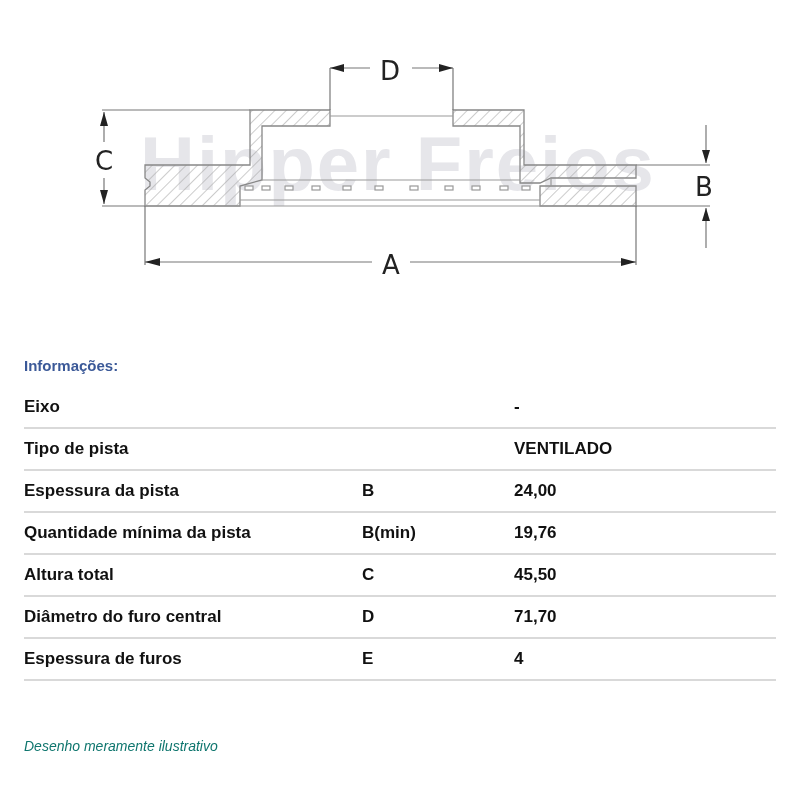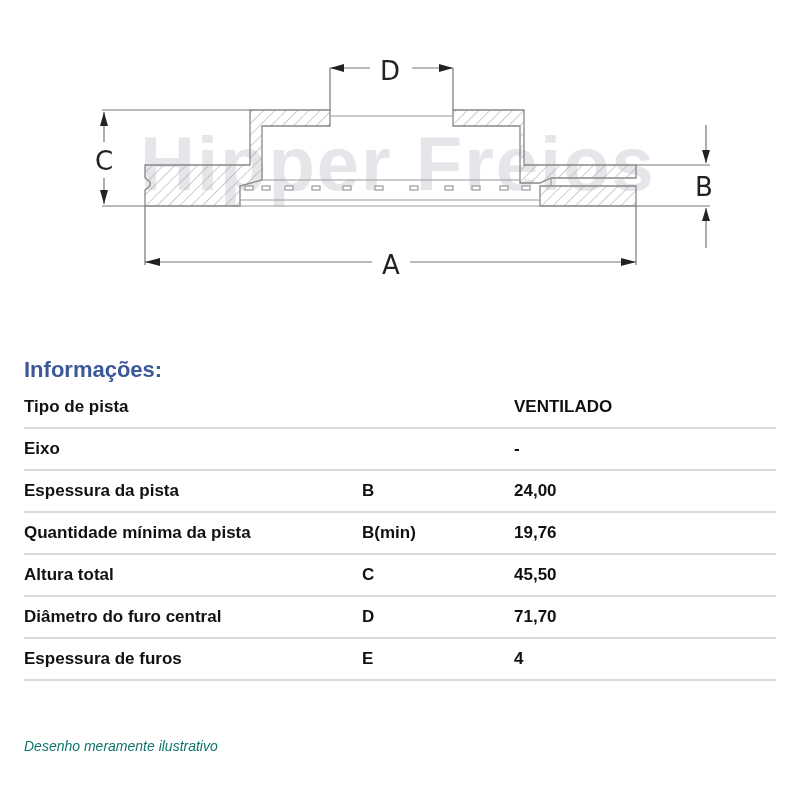--- a/index.html
+++ b/index.html
@@ -2,21 +2,21 @@
 <html><head>
 <meta charset="utf-8">
 <style>
   html, body { margin:0; padding:0; background:#ffffff; }
   body { width:800px; height:800px; position:relative; overflow:hidden;
          font-family:"Liberation Sans", sans-serif; }
   .drawing { position:absolute; left:0; top:0; width:800px; height:300px; }
   .watermark { font-family:"Liberation Sans", sans-serif; font-size:76px; font-weight:bold;
                fill:#e6e6ea; letter-spacing:2px; }
   .dim-label { font-family:"DejaVu Sans", sans-serif; font-size:26px; fill:#222; }
-  .info-title { position:absolute; left:24px; top:357px; font-size:22px; font-weight:bold; color:#3b5998; }
+  .info-title { position:absolute; left:24px; top:357px; font-size:15px; font-weight:bold; color:#3b5998; }
   .spec-table { position:absolute; left:24px; top:386px; width:752px; border-collapse:collapse; }
   .spec-row { height:42px; border-bottom:2px solid #d9d9d9; }
   .spec-row:last-child { border-bottom:2px solid #d9d9d9; }
   .cell { font-size:17px; font-weight:bold; color:#111; padding:0; vertical-align:middle; }
   .c-name { width:338px; }
   .c-code { width:152px; }
   .c-val { }
   .note { position:absolute; left:24px; top:738px; font-size:14px; font-style:italic; color:#0f766e; }
 </style>
 </head>
@@ -100,28 +100,28 @@
   <text class="dim-label" x="95" y="170">C</text>
   <text class="dim-label" x="695" y="196">B</text>
   <text class="dim-label" x="382" y="274">A</text>
 </svg>
 
 <div class="info-title">Informações:</div>
 
 <table class="spec-table">
   <tbody>
     <tr class="spec-row">
+      <td class="cell c-name">Eixo</td>
+      <td class="cell c-code"></td>
+      <td class="cell c-val">-</td>
+    </tr>
+    <tr class="spec-row">
       <td class="cell c-name">Tipo de pista</td>
       <td class="cell c-code"></td>
       <td class="cell c-val">VENTILADO</td>
-    </tr>
-    <tr class="spec-row">
-      <td class="cell c-name">Eixo</td>
-      <td class="cell c-code"></td>
-      <td class="cell c-val">-</td>
     </tr>
     <tr class="spec-row">
       <td class="cell c-name">Espessura da pista</td>
       <td class="cell c-code">B</td>
       <td class="cell c-val">24,00</td>
     </tr>
     <tr class="spec-row">
       <td class="cell c-name">Quantidade mínima da pista</td>
       <td class="cell c-code">B(min)</td>
       <td class="cell c-val">19,76</td>

